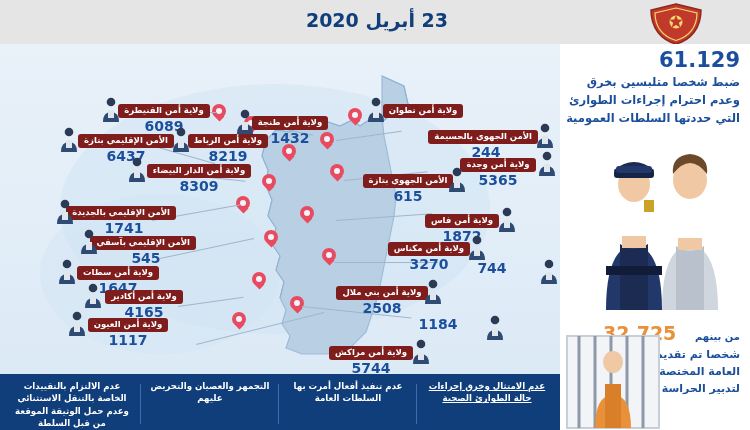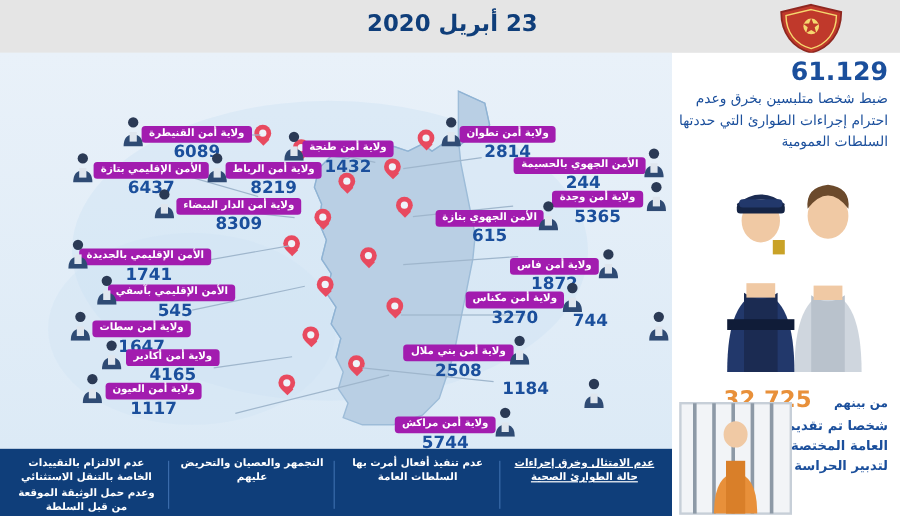--- a/index.html
+++ b/index.html
@@ -51,40 +51,40 @@
     position:absolute;top:4px;left:4px;width:6px;height:6px;border-radius:50%;
     background:#eef4fa;
   }
   .leader{position:absolute;background:#9fb6cc;height:1px;transform-origin:0 0;}
 
   
   .card{
     position:absolute;text-align:center;
   }
   .card .bar{
-    background:#a21caf;color:#ffffff;font-size:8.5px;font-weight:bold;
+    background:#7f1d1d;color:#ffffff;font-size:8.5px;font-weight:bold;
     border-radius:3px;padding:2px 6px;white-space:nowrap;display:inline-block;
     line-height:1.15;
   }
   .card .num{
     color:#1b4f9c;font-size:14px;font-weight:bold;line-height:1.1;margin-top:1px;
   }
   .card .person{
     position:absolute;top:-2px;width:22px;height:26px;
   }
 
   
   .rightcol{position:absolute;top:44px;left:560px;width:190px;height:386px;background:#ffffff;}
   .bignum{
     position:absolute;top:4px;left:0;width:185px;text-align:right;
     font-size:21px;font-weight:bold;color:#1b4f9c;padding-right:5px;box-sizing:border-box;
   }
   .rtext{
     position:absolute;top:30px;left:0;width:185px;text-align:right;
-    font-size:11.5px;font-weight:normal;color:#1b4f9c;line-height:1.55;
+    font-size:11.5px;font-weight:bold;color:#1b4f9c;line-height:1.55;
     padding-right:5px;box-sizing:border-box;
   }
   .officers{position:absolute;top:96px;left:12px;width:180px;height:170px;}
 
   .bignum2{
     position:absolute;top:278px;left:0;width:185px;text-align:right;
     font-size:19px;font-weight:bold;color:#e8903a;padding-right:5px;box-sizing:border-box;
   }
   .rtext2{
     position:absolute;top:302px;left:0;width:185px;text-align:right;
@@ -251,21 +251,20 @@
 
     <div class="card" style="top:54px;left:381px;width:84px;">
       <div class="person" style="left:-16px;">
         <svg width="22" height="26" viewBox="0 0 22 26">
             <circle cx="11" cy="6" r="4.3" fill="#2b3a55"></circle>
             <path d="M3 26 q0-10 8-10 t8 10Z" fill="#2f4b74"></path>
             <rect x="8" y="14" width="6" height="8" fill="#dfe6ee"></rect>
           </svg>
       </div>
       <div class="bar">ولاية أمن تطوان</div>
-      <div class="num">2814</div>
     </div>
 
     <div class="card" style="top:80px;left:434px;width:104px;">
       <div class="person" style="left:100px;">
         <svg width="22" height="26" viewBox="0 0 22 26">
             <circle cx="11" cy="6" r="4.3" fill="#2b3a55"></circle>
             <path d="M3 26 q0-10 8-10 t8 10Z" fill="#2f4b74"></path>
             <rect x="8" y="14" width="6" height="8" fill="#dfe6ee"></rect>
           </svg>
       </div>

